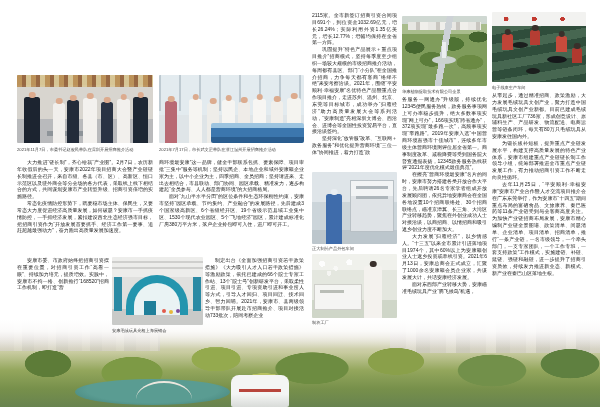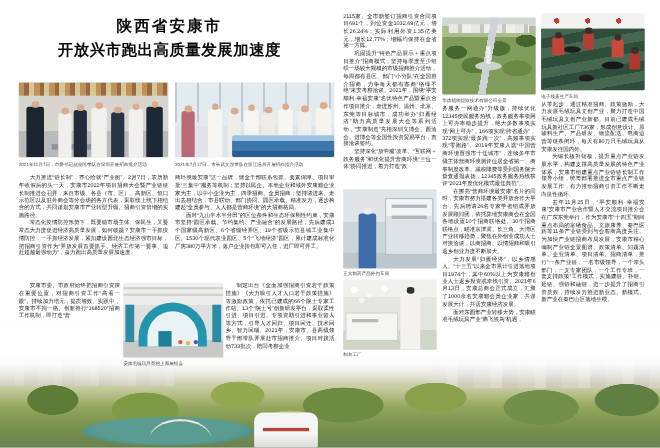--- a/index.html
+++ b/index.html
@@ -41,24 +41,20 @@
       radial-gradient(48px 24px at 95% 62%,#5f8040 0 60%,transparent 62%),
       radial-gradient(40px 18px at 44% 80%,#b9c263 0 60%,transparent 62%)"></div>
     <div style="position:absolute;left:75px;top:86px;width:155px;height:26px;border-radius:50%;background:radial-gradient(ellipse at 50% 40%,#5a9c92 0 60%,#3e7c72 100%)"></div>
     <div style="position:absolute;left:136px;top:88px;width:56px;height:18px;border-top:2.5px solid #ece7de;border-radius:50% 50% 0 0/100% 100% 0 0"></div>
     <div style="position:absolute;left:231px;top:82px;width:58px;height:32px;border-radius:8px 8px 2px 2px;background:linear-gradient(180deg,#f4f5f4 0 60%,#d8dbd8 100%)">
       <div style="position:absolute;left:8px;top:14px;width:42px;height:3px;background:#b8453c"></div>
     </div>
     <div style="position:absolute;left:0;top:0;width:600px;height:56px;background:linear-gradient(180deg,#ffffff 0%,#ffffff 48%,rgba(255,255,255,.85) 68%,rgba(255,255,255,0) 100%)"></div>
   </div>
 
-  <div class="title">
-    <div class="t1">陕西省安康市</div>
-    <div class="t2">开放兴市跑出高质量发展加速度</div>
-  </div>
 
   <div class="ph" style="left:17px;top:75px;width:136px;height:68px;background:linear-gradient(180deg,#cdbd9d 0 10px,#d8d5cf 10px 44px,#b9babc 44px 68px)">
     <div style="position:absolute;left:0;top:0;width:136px;height:12px;opacity:.85;background:repeating-linear-gradient(90deg,#b98b4e 0 5px,#8f5a33 5px 9px,#d9c794 9px 14px)"></div>
     <div style="position:absolute;left:30px;top:56px;width:46px;height:5px;background:#8e9499"></div>
     <div class="fig" style="left:7px;top:22px;width:16px;height:46px;background:#1c2430"></div>
     <div class="fig" style="left:36px;top:28px;width:12px;height:40px;background:#f1efec"></div>
     <div class="fig" style="left:50px;top:25px;width:12px;height:43px;background:#232c3a"></div>
     <div class="fig" style="left:66px;top:23px;width:14px;height:45px;background:#f3f1ee"></div>
     <div class="fig" style="left:84px;top:27px;width:12px;height:41px;background:#2a3344"></div>
     <div class="fig" style="left:100px;top:24px;width:13px;height:44px;background:#f2f0ed"></div>

